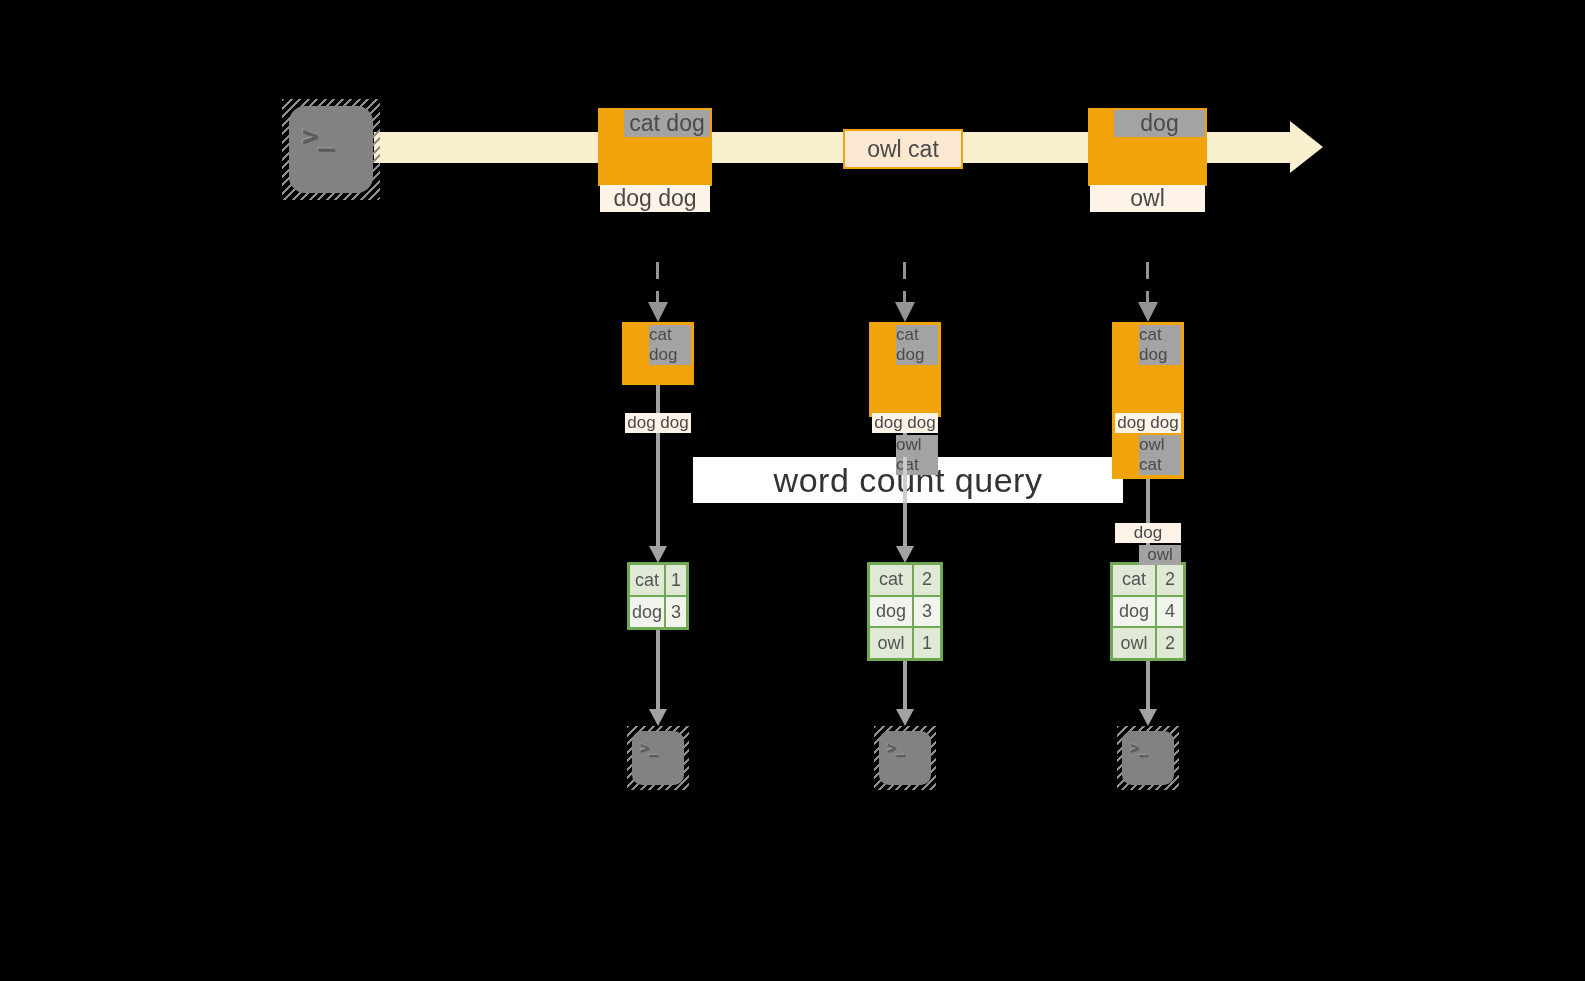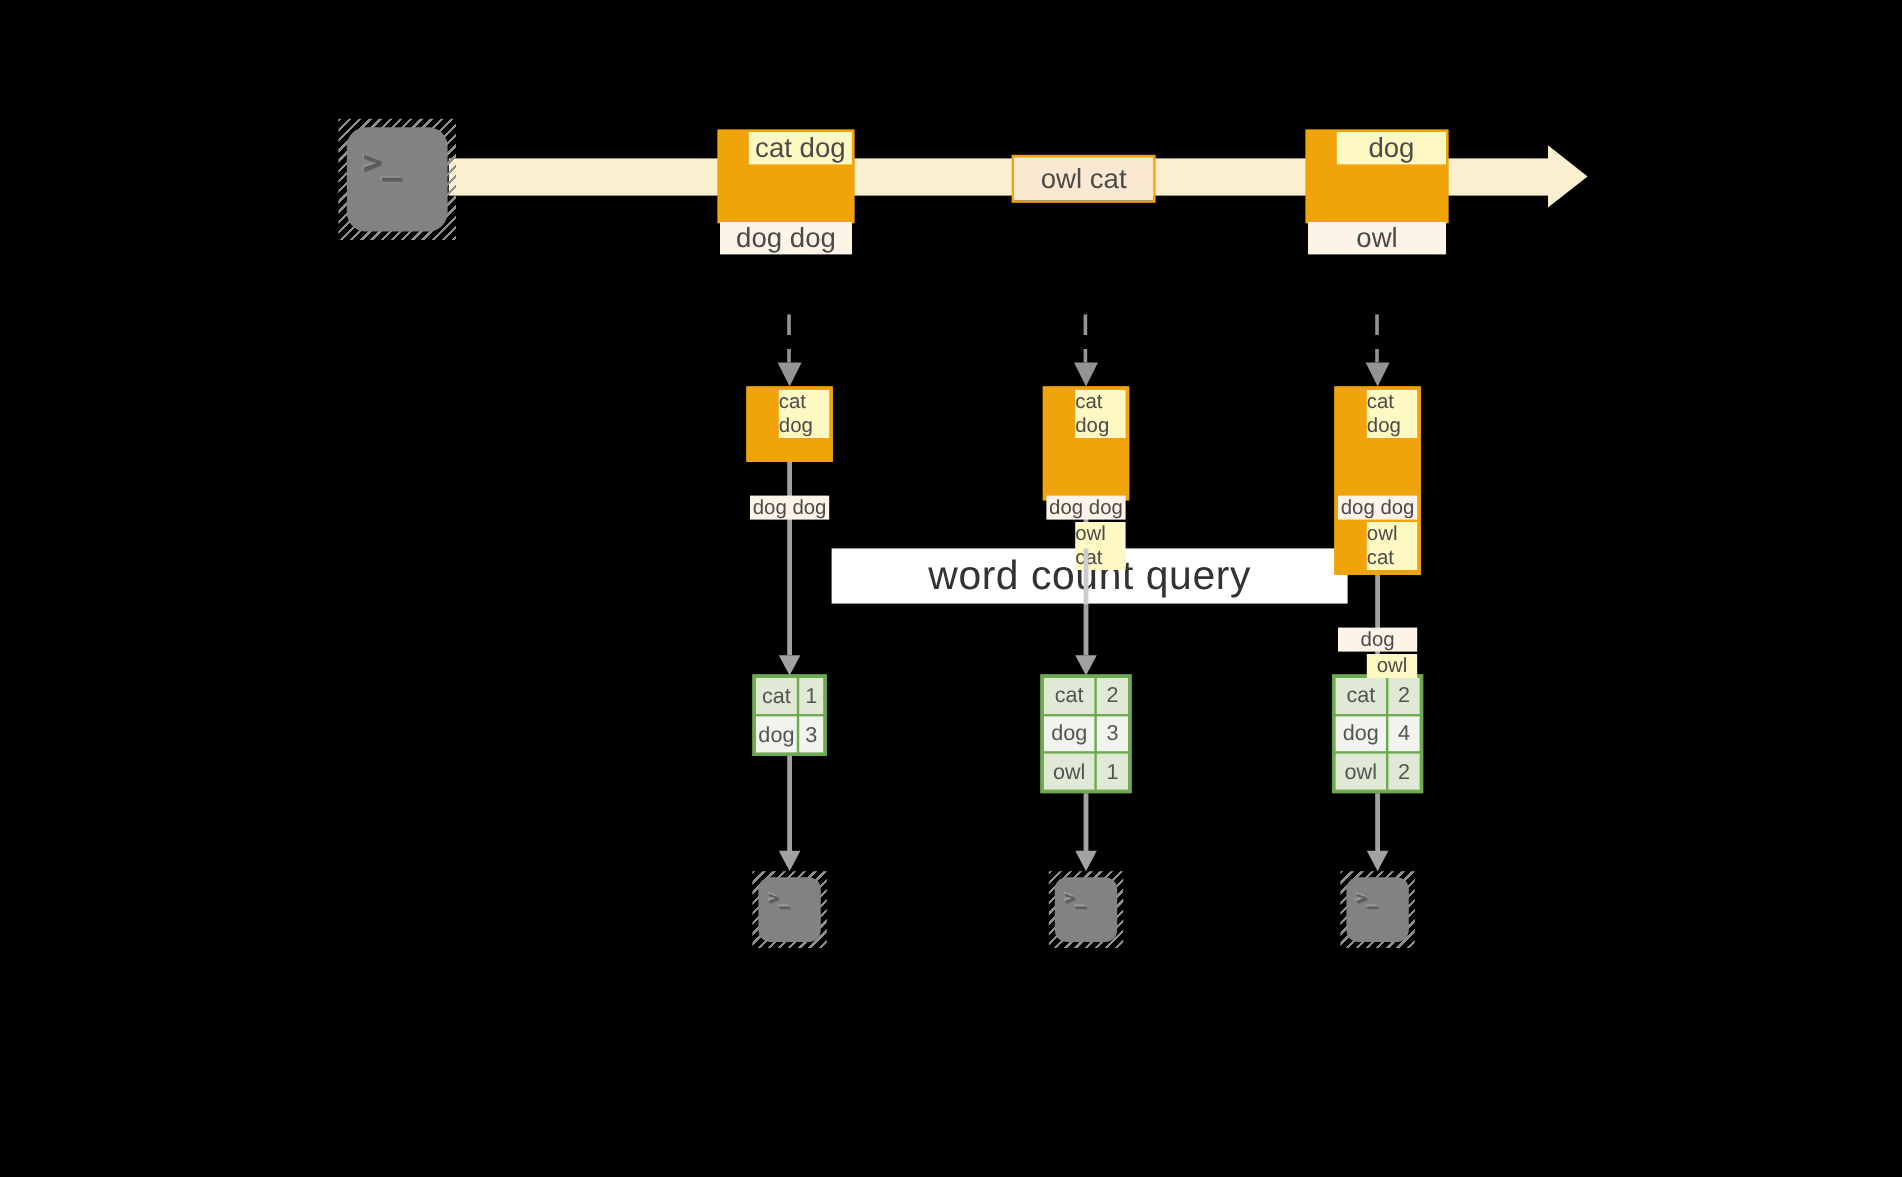--- a/index.html
+++ b/index.html
@@ -15,21 +15,21 @@
            text-shadow:-1px -1px 0 rgba(255,255,255,0.22), 1px 1px 0 rgba(0,0,0,0.25); }
 
   
   .band { background:#faf0cf; }
   .band-head { width:0; height:0; border-top:26px solid transparent; border-bottom:26px solid transparent; border-left:33px solid #faf0cf; }
 
   
   .obox { background:#f0a30a; border:3px solid #f0a30a; display:grid; gap:2px; }
   .obox.thin { border-width:2.5px; }
   .orow { display:flex; align-items:center; justify-content:center; color:#4a4a4a; }
-  .fill-dark { background:#fef9c3;margin-left:24px; }
+  .fill-dark { background:#a3a3a3;margin-left:24px; }
   .fill-light { background:#fdf4e7;margin-top:46px; }
   .fill-mid { background:#fbe8d0; }
   .stream-row { font-size:23px; }
   .state-row { font-size:17px; }
 
   
   .dash-line { width:3px; background:repeating-linear-gradient(to bottom,#949494 0 17px, rgba(0,0,0,0) 17px 29px); }
   .dash-head { width:0; height:0; border-left:10px solid transparent; border-right:10px solid transparent; border-top:20px solid #949494; }
   .conn { width:4px; background:#a2a2a2; }
   .conn-head { width:0; height:0; border-left:9px solid transparent; border-right:9px solid transparent; border-top:17px solid #a2a2a2; }

